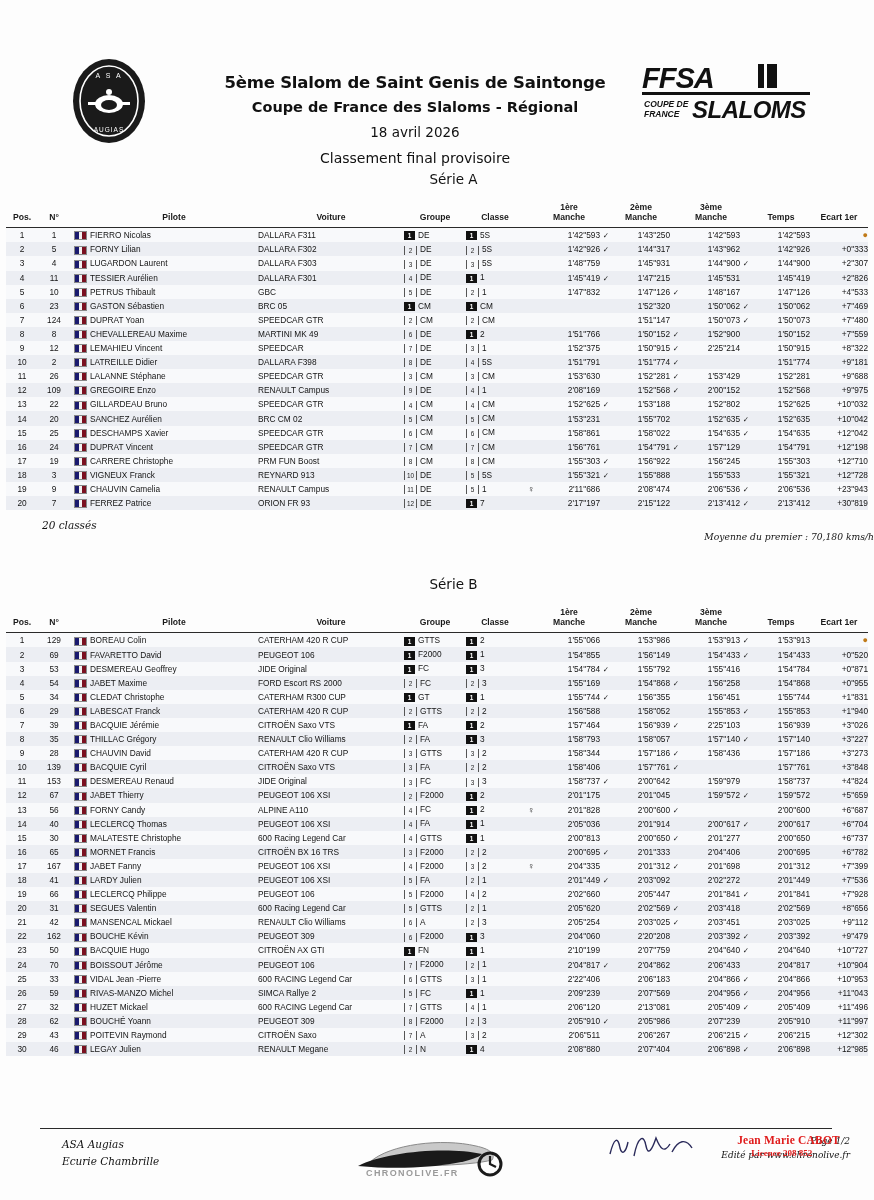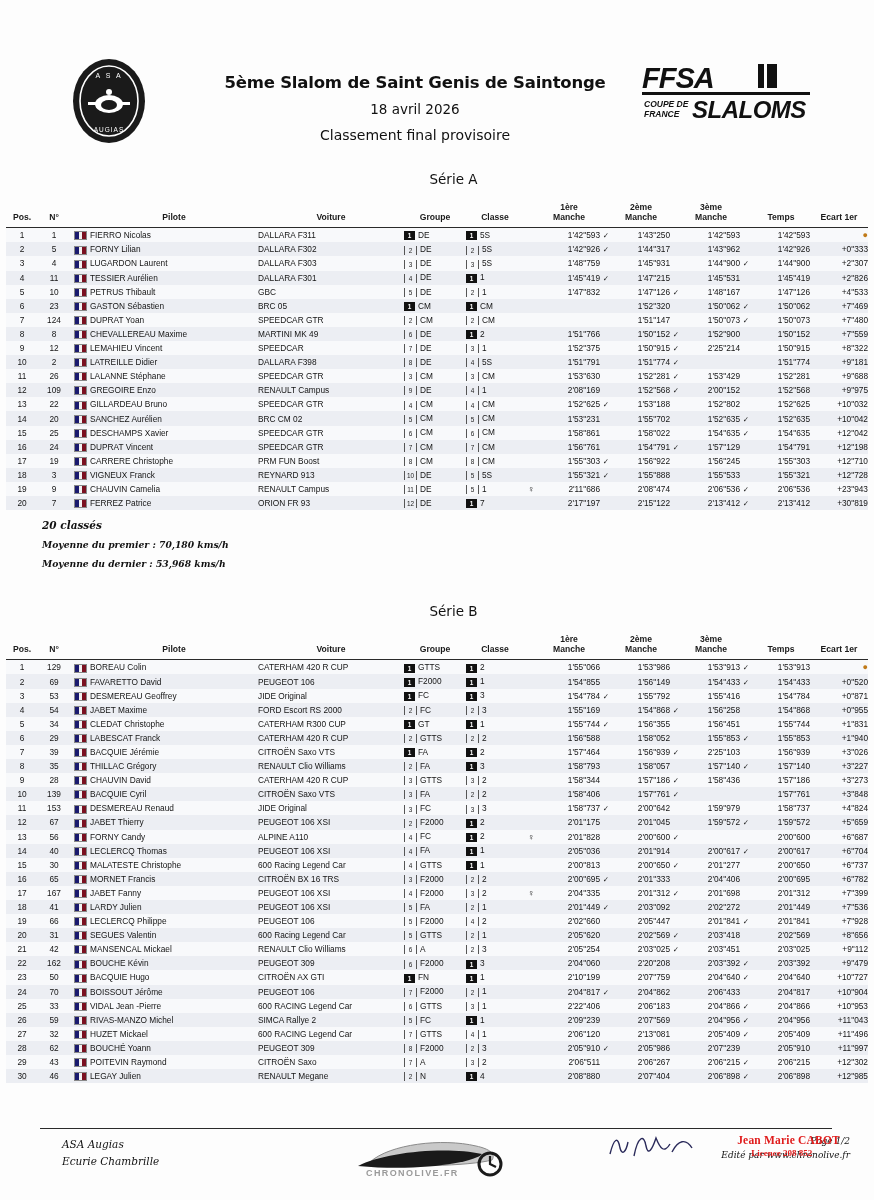--- a/index.html
+++ b/index.html
@@ -74,23 +74,23 @@
   .gtxt{font-size:8.3px;}
   .flag{
     display:inline-block;width:11px;height:7px;vertical-align:middle;
     background:linear-gradient(to right,#1a1a6e 0 34%,#f2f2f2 34% 66%,#7a1020 66% 100%);
     border:.5px solid #888;
   }
   .chk{font-size:7.5px;color:#222;}
   .fem{font-size:9px;color:#222;}
   .dot{color:#c07a18;font-size:9px;}
 
-  .stats{margin:9px 0 0 42px;font-family:"DejaVu Serif",serif;font-style:italic;font-weight:bold;}
+  .stats{margin:9px 0 0 42px;font-family:"DejaVu Serif",serif;font-style:italic;}
   .stats .n{font-size:10.5px;color:#111;}
-  .stats .m{font-size:9.2px;color:#111;margin-top:8px;}
+  .stats .m{font-size:9.2px;color:#111;margin-top:0;text-align:right;}
 
   
   .footer{position:absolute;left:0;bottom:0;width:874px;height:78px;}
   .foot-rule{position:absolute;left:40px;top:6px;width:792px;height:0;border-top:1.3px solid #2a2a2a;}
   .foot-left{position:absolute;left:62px;top:14px;font-family:"DejaVu Serif",serif;font-style:italic;font-size:10.5px;color:#111;line-height:1.65;}
   .chrono{position:absolute;left:350px;top:10px;width:180px;height:48px;}
   .foot-right{position:absolute;right:24px;top:14px;text-align:right;}
   .page-no{font-family:"DejaVu Serif",serif;font-style:italic;font-size:9px;color:#111;}
   .edited{font-family:"DejaVu Serif",serif;font-style:italic;font-size:9px;color:#111;margin-top:4px;}
   .stamp{
@@ -115,20 +115,21 @@
       <ellipse cx="37" cy="46" rx="14" ry="9" fill="#fff"></ellipse>
       <ellipse cx="37" cy="47" rx="8" ry="5" fill="#1a1a1a"></ellipse>
       <rect x="16" y="44" width="8" height="3" fill="#fff"></rect>
       <rect x="50" y="44" width="8" height="3" fill="#fff"></rect>
       <circle cx="37" cy="34" r="3" fill="#fff"></circle>
       <text x="37" y="74" font-size="6.5" fill="#fff" text-anchor="middle" font-family="Liberation Sans, sans-serif" letter-spacing="1">AUGIAS</text>
     </svg>
 
     <div class="titles">
       <div class="t-main">5ème Slalom de Saint Genis de Saintonge</div>
+      <div class="t-sub">Coupe de France des Slaloms - Régional</div>
       <div class="t-date">18 avril 2026</div>
       <div class="t-class">Classement final provisoire</div>
     </div>
 
     <svg class="ffsa" viewBox="0 0 180 64">
       <text x="2" y="28" font-size="29" font-weight="bold" font-style="italic" fill="#111" font-family="Liberation Sans, sans-serif" letter-spacing="-1">FFSA</text>
       <rect x="118" y="4" width="6" height="24" fill="#111"></rect>
       <rect x="127" y="4" width="10" height="24" fill="#111"></rect>
       <rect x="2" y="32" width="168" height="3" fill="#111"></rect>
       <text x="4" y="47" font-size="8.5" font-weight="bold" font-style="italic" fill="#111" font-family="Liberation Sans, sans-serif">COUPE DE</text>
@@ -520,21 +521,20 @@
               <td class="c-m3">2'13"412</td>
               <td class="c-chk3"><span class="chk">✓</span></td>
               <td class="c-temps">2'13"412</td>
               <td class="c-ecart">+30"819</td>
             </tr>
           </tbody>
         </table>
         <div class="stats">
           <div class="n">20 classés</div>
           <div class="m">Moyenne du premier : 70,180 kms/h</div>
-          <div class="m">Moyenne du dernier : 53,968 kms/h</div>
         </div>
       </div>
       <div style="margin-top: 34px;">
         <div class="serie-title">Série B</div>
         <table class="results" style="margin-top: 16px;">
           <thead>
             <tr>
               <th class="c-pos">Pos.</th>
               <th class="c-num">N°</th>
               <th class="c-flag"></th>

